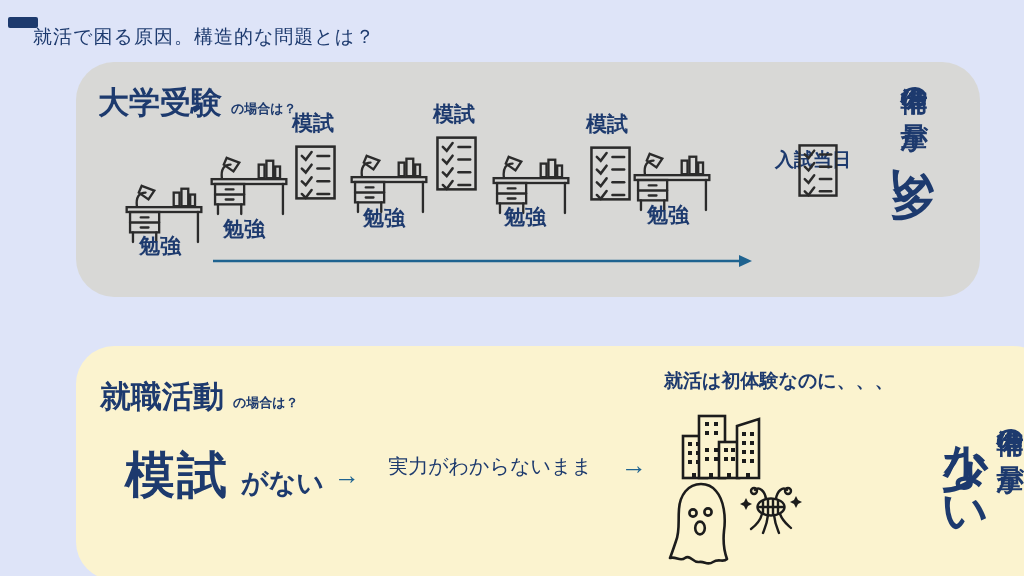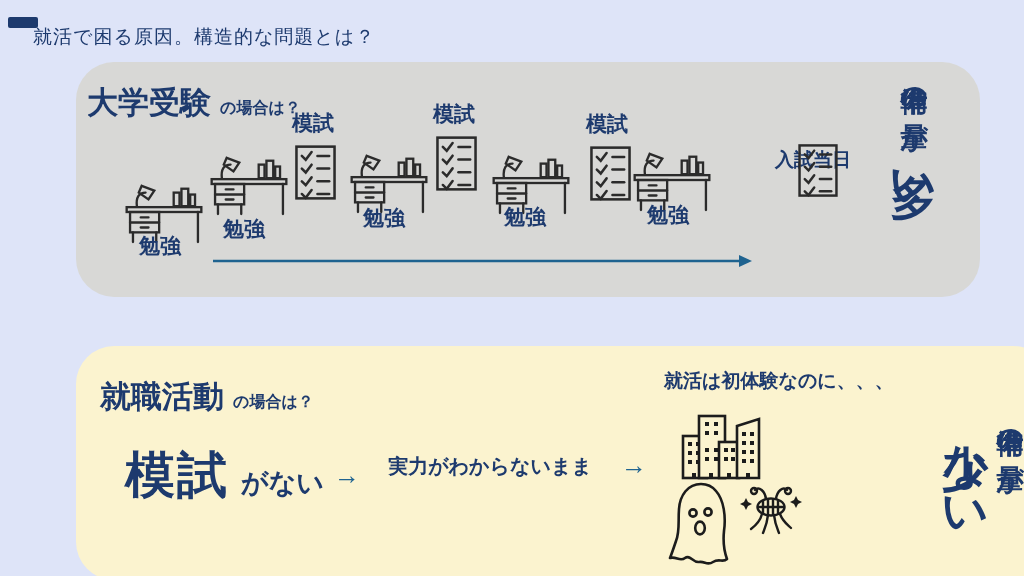--- a/index.html
+++ b/index.html
@@ -16,41 +16,41 @@
   .header-bullet{left:8px;top:17px;width:30px;height:11px;background:#1d3a6e;border-radius:2px;}
   .page-title{left:33px;top:11px;font-size:19px;font-weight:normal;letter-spacing:1px;white-space:nowrap;}
 
   
   .panel{border-radius:38px;}
   .panel-gray{left:76px;top:62px;width:904px;height:235px;background:#d8d8d6;}
   .panel-yellow{left:76px;top:318px;width:975px;height:234px;background:#fbf3cf;margin-top:28px;}
 
   .panel-title-row{display:flex;align-items:baseline;gap:9px;white-space:nowrap;}
   .panel-title{font-size:31px;font-weight:bold;}
-  .panel-title-suffix{font-size:16px;font-weight:bold;font-family:Liberation Serif, serif;}
+  .panel-title-suffix{font-size:13px;font-weight:bold;font-family:Liberation Serif, serif;}
 
   .study-label,.mock-label{font-size:21px;font-weight:bold;white-space:nowrap;}
   .examday-label{font-size:19px;font-weight:bold;white-space:nowrap;}
 
   .icon-desk{width:78px;height:64px;}
   .icon-checklist{width:41px;height:55px;}
   .icon-checklist-small{width:46px;height:53px;}
 
   .vtext{writing-mode:vertical-rl;text-orientation:upright;line-height:1.05;white-space:nowrap;}
   .vtext .v-prefix{font-size:27px;font-weight:bold;letter-spacing:2px;}
   .vtext .v-emph{font-size:46px;font-weight:bold;letter-spacing:2px;}
   .vtext-cols{writing-mode:vertical-rl;text-orientation:upright;}
   .vtext-cols .v-prefix{display:block;font-size:27px;font-weight:bold;letter-spacing:2px;line-height:1.15;margin-block-end:5px;}
   .vtext-cols .v-emph{display:block;font-size:46px;font-weight:bold;letter-spacing:3px;line-height:1.0;}
 
   .no-mock-row{display:flex;align-items:baseline;gap:12px;white-space:nowrap;}
   .no-mock-big{font-size:50px;font-weight:bold;letter-spacing:2px;}
   .no-mock-small{font-size:27px;font-weight:bold;}
 
-  .mid-text{font-size:20px;font-weight:bold;text-align:center;line-height:1.5;white-space:nowrap;}
+  .mid-text{font-size:20px;font-weight:normal;text-align:center;line-height:1.5;white-space:nowrap;}
   .small-arrow{font-size:26px;font-weight:bold;color:#1f6390;}
   .note-text{font-size:19px;font-weight:bold;white-space:nowrap;font-family:Liberation Serif, serif;}
 </style>
 </head>
 <body>
 
 <svg width="0" height="0" style="position:absolute" aria-hidden="true">
   <defs>
     <symbol id="sym-desk" viewBox="0 0 80 66">
       <g fill="none" stroke="#2b2b2b" stroke-width="2.4" stroke-linecap="round">
@@ -82,21 +82,21 @@
           <line x1="23" y1="50" x2="35" y2="50"></line>
       </g>
     </symbol>
   </defs>
 </svg>
 
 <div class="abs header-bullet" data-interactable="false"></div>
 <h1 class="abs page-title" data-interactable="false">就活で困る原因。構造的な問題とは？</h1>
 
 <section class="abs panel panel-gray" data-interactable="false">
-  <div class="abs panel-title-row" style="left:11px;top:20px;" data-interactable="false">
+  <div class="abs panel-title-row" style="left:22px;top:20px;" data-interactable="false">
     <span class="panel-title" data-interactable="false">大学受験</span>
     <span class="panel-title-suffix" data-interactable="false">の場合は？</span>
   </div>
 
   <svg class="abs icon-desk" style="left:49px;top:118px;" data-interactable="false">
       <use href="#sym-desk"></use>
     </svg>
   <div class="abs study-label" style="left:63px;top:170px;" data-interactable="false">勉強</div>
 
   <svg class="abs icon-desk" style="left:134px;top:90px;" data-interactable="false">

